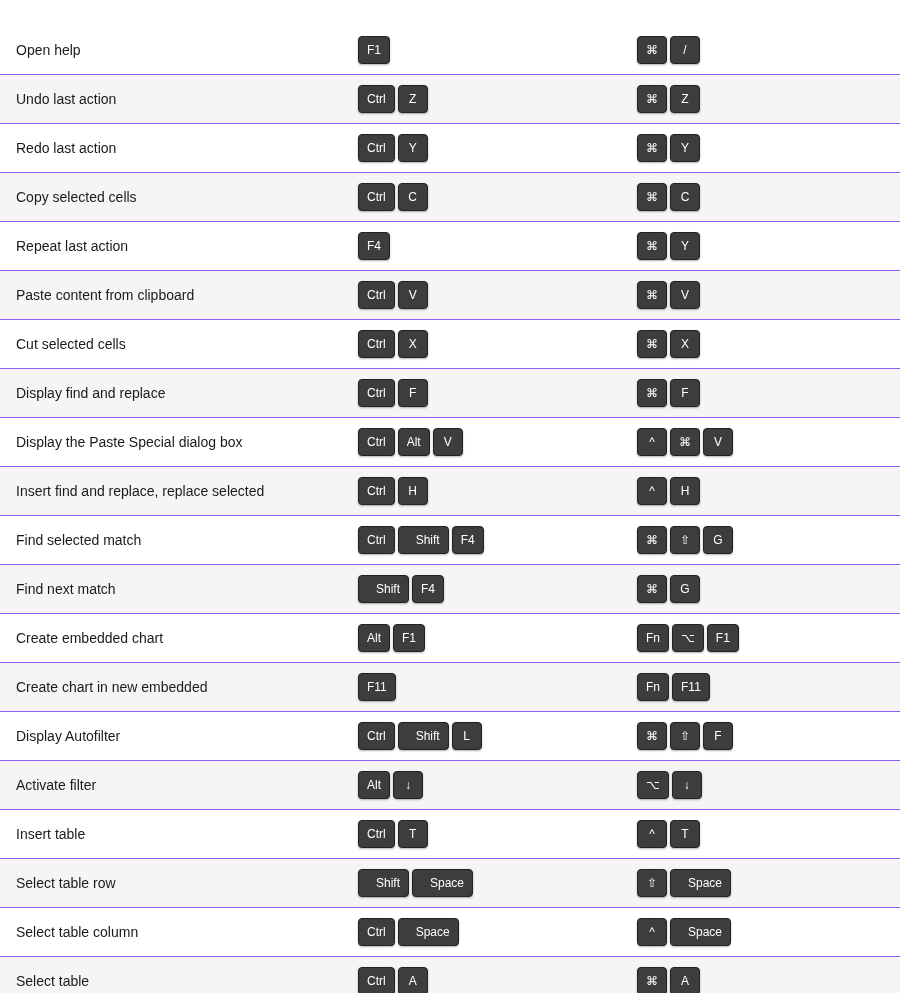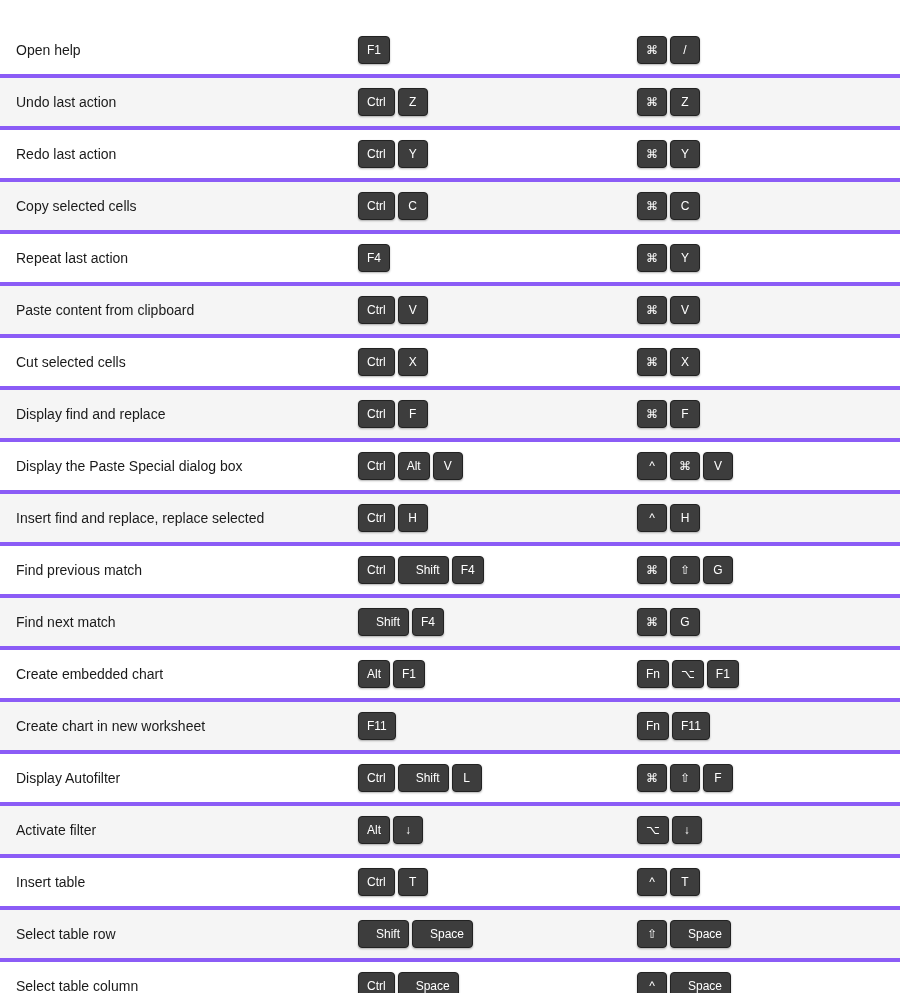--- a/index.html
+++ b/index.html
@@ -18,21 +18,21 @@
       font-size: 18px;
       font-weight: 700;
       padding: 4px 16px 10px 16px;
       color: #1a1a1a;
     }
     .shortcuts-table {
       width: 100%;
       border-collapse: collapse;
     }
     .shortcuts-table tr {
-      border-bottom: 4px solid #8b5cf6;
+      border-bottom: 1px solid #8b5cf6;
     }
     .shortcuts-table tr:nth-child(even) {
       background: #f5f5f5;
     }
     .shortcuts-table tr:nth-child(odd) {
       background: #ffffff;
     }
     .shortcuts-table td {
       padding: 10px 16px;
       vertical-align: middle;
@@ -223,21 +223,21 @@
             </div>
           </td>
           <td class="mac-keys-cell">
             <div class="mac-keys-inner">
               <span class="key">^</span>
               <span class="key">H</span>
             </div>
           </td>
         </tr>
         <tr>
-          <td class="action-cell">Find previous match</td>
+          <td class="action-cell">Find selected match</td>
           <td>
             <div style="display: flex; align-items: center; gap: 3px;">
               <span class="key">Ctrl</span>
               <span class="key wide">Shift</span>
               <span class="key">F4</span>
             </div>
           </td>
           <td class="mac-keys-cell">
             <div class="mac-keys-inner">
               <span class="key">⌘</span>
@@ -271,21 +271,21 @@
           </td>
           <td class="mac-keys-cell">
             <div class="mac-keys-inner">
               <span class="key">Fn</span>
               <span class="key">⌥</span>
               <span class="key">F1</span>
             </div>
           </td>
         </tr>
         <tr>
-          <td class="action-cell">Create chart in new worksheet</td>
+          <td class="action-cell">Create chart in new embedded</td>
           <td>
             <div style="display: flex; align-items: center; gap: 3px;">
               <span class="key">F11</span>
             </div>
           </td>
           <td class="mac-keys-cell">
             <div class="mac-keys-inner">
               <span class="key">Fn</span>
               <span class="key">F11</span>
             </div>

